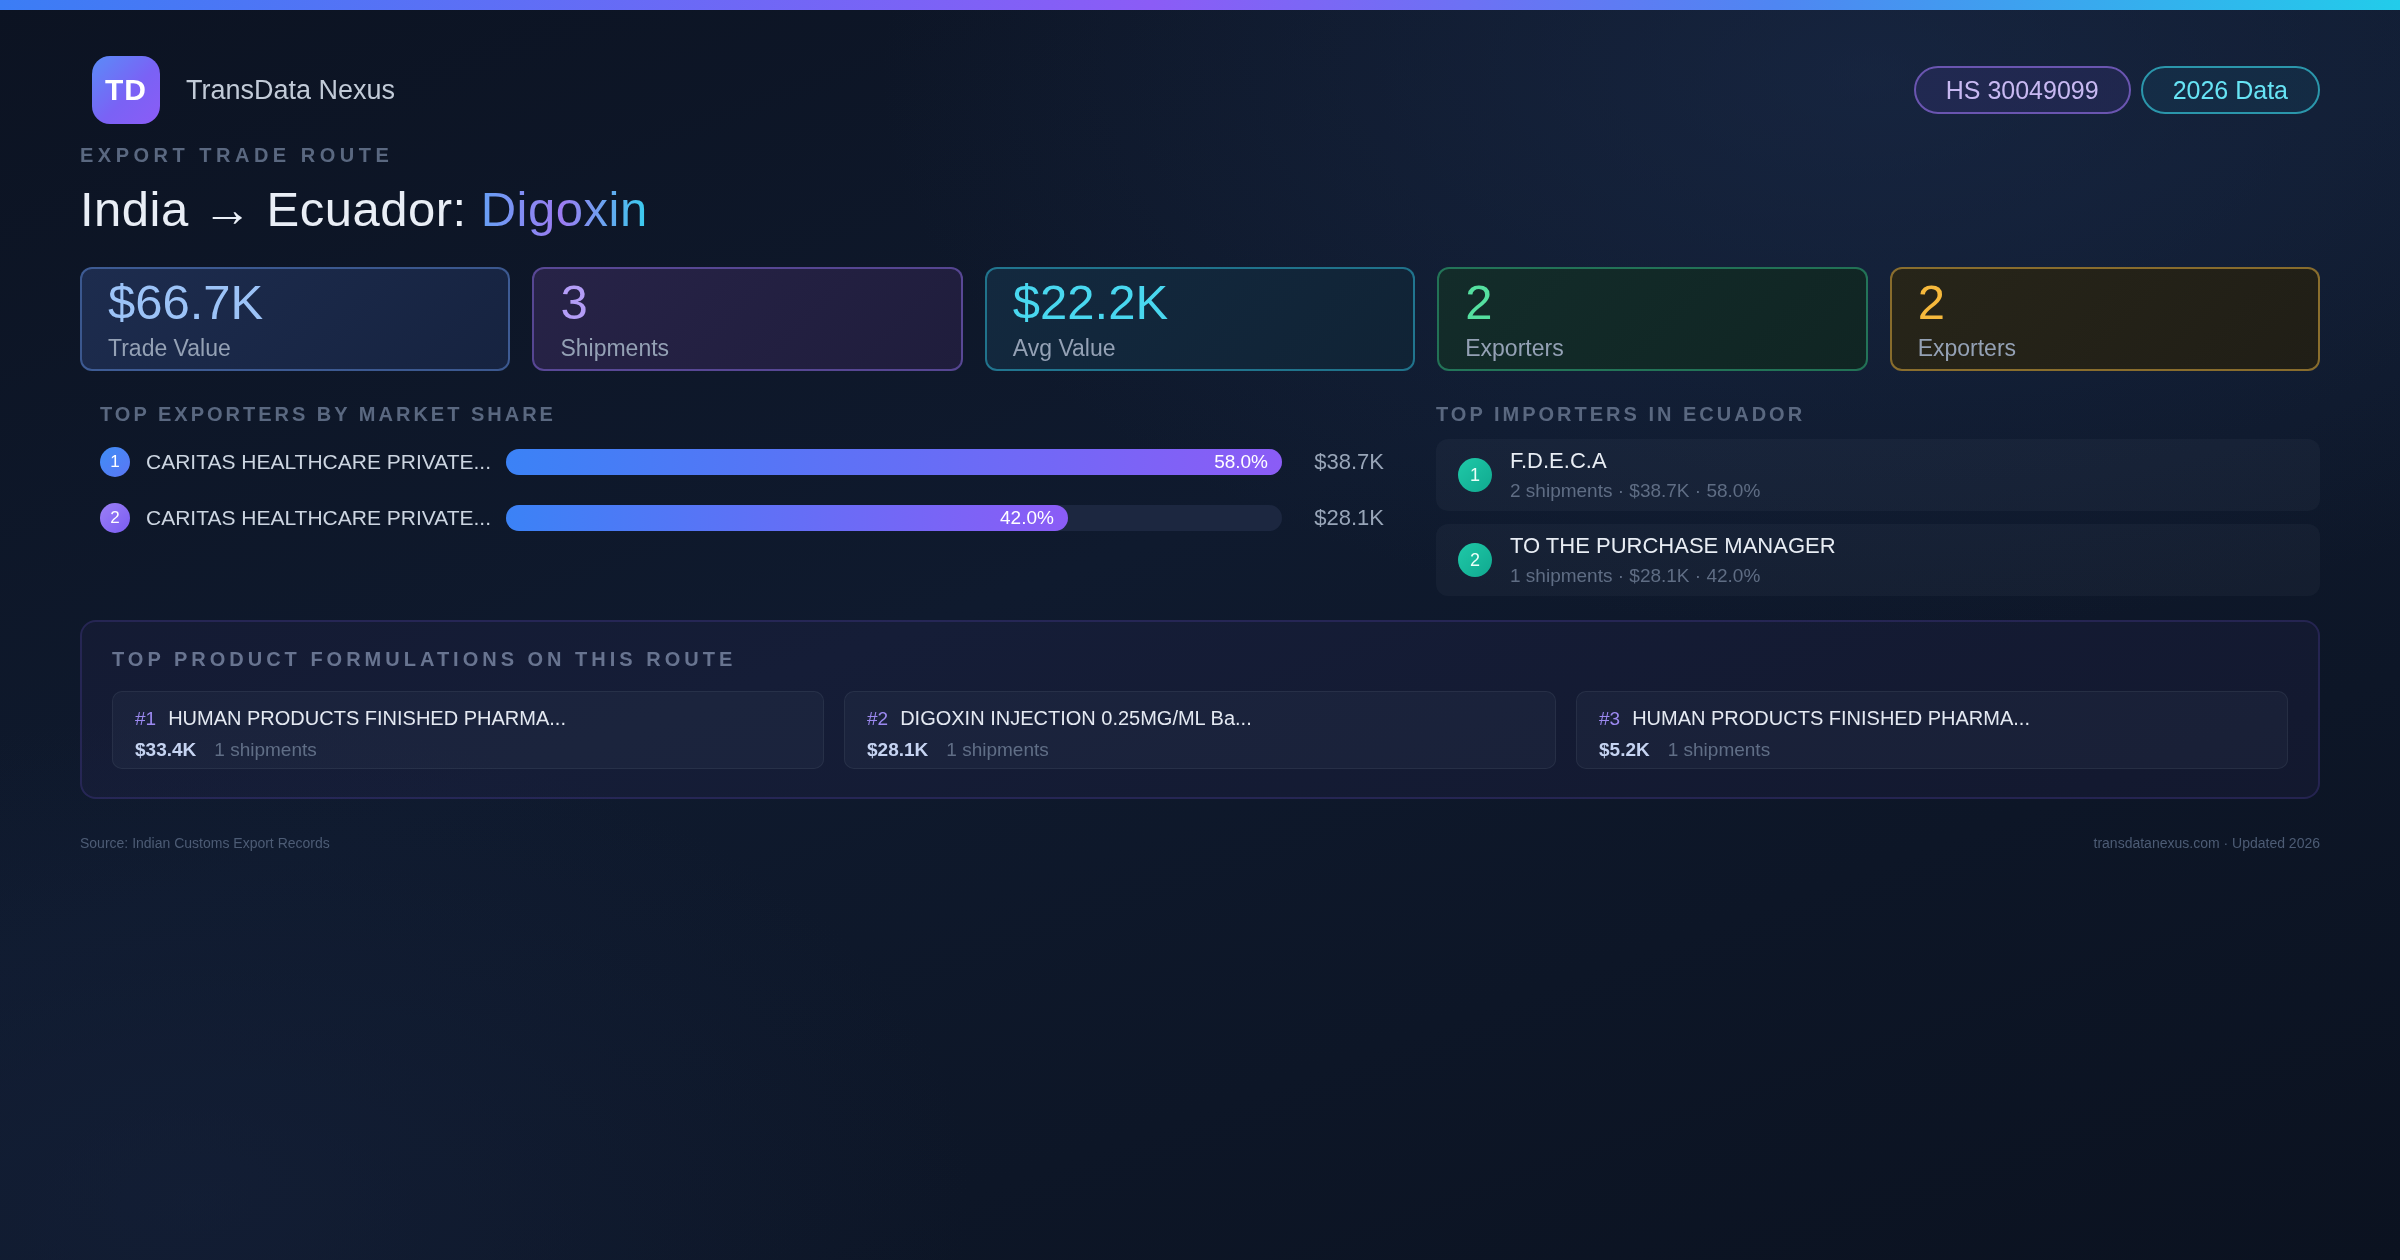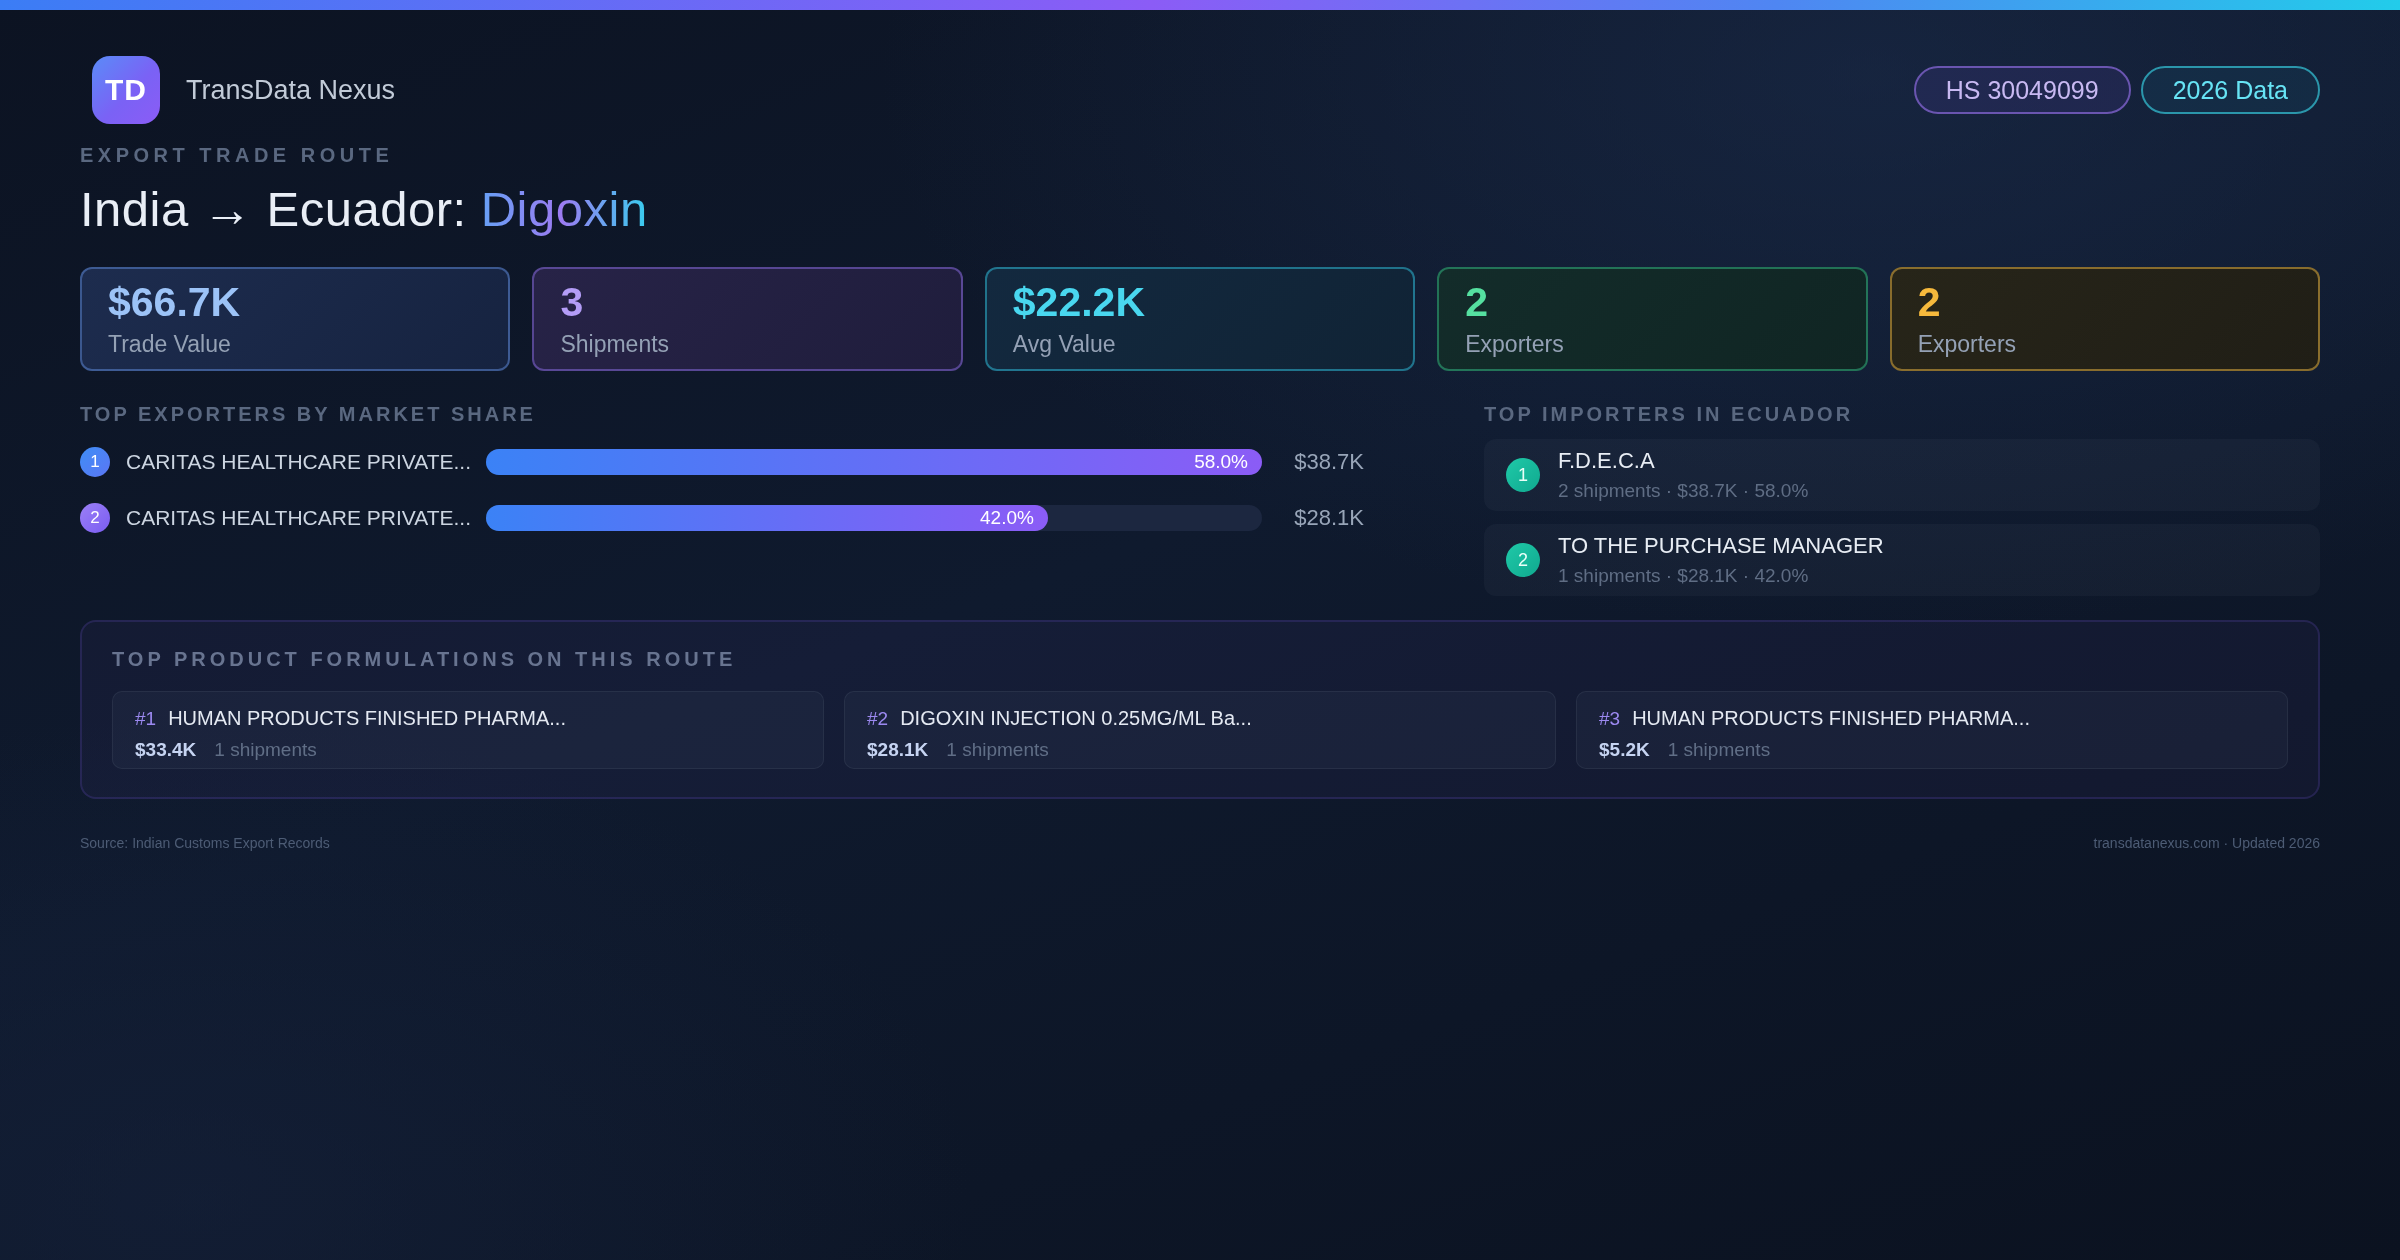--- a/index.html
+++ b/index.html
@@ -33,35 +33,35 @@
   .hero{margin-top:20px;}
   .eyebrow{font-size:20px;letter-spacing:4.5px;color:#5a6880;font-weight:600;}
   .title{margin:14px 0 0;font-size:49px;font-weight:500;color:#e9eef6;letter-spacing:0.5px;}
   .title .hl{background:linear-gradient(90deg,#66a0f5 0%,#9c7bf2 48%,#38cdee 100%);
     -webkit-background-clip:text;background-clip:text;color:transparent;}
 
   
   .stats{display:flex;gap:22px;margin-top:30px;}
   .stat{flex:1;height:104px;border-radius:12px;border:2px solid;box-sizing:border-box;
     padding:15px 26px;display:flex;flex-direction:column;justify-content:center;}
-  .stat .value{font-size:41px;font-weight:700;line-height:1.1;}
+  .stat .value{font-size:49px;font-weight:400;line-height:1.1;}
   .stat .label{font-size:23px;color:#94a1b5;margin-top:5px;}
   .stat.blue  {background:linear-gradient(135deg,#1d2c4e,#162340);border-color:rgba(96,140,220,0.50);}
   .stat.blue .value{color:#9cc3f7;}
   .stat.purple{background:linear-gradient(135deg,#272347,#1f1d3c);border-color:rgba(140,110,230,0.50);}
   .stat.purple .value{color:#b49df7;}
   .stat.cyan  {background:linear-gradient(135deg,#13293f,#102335);border-color:rgba(46,180,210,0.55);}
   .stat.cyan .value{color:#49d7ef;}
   .stat.green {background:linear-gradient(135deg,#132c2a,#102523);border-color:rgba(52,190,135,0.50);}
   .stat.green .value{color:#55e0a0;}
   .stat.amber {background:linear-gradient(135deg,#272519,#201e16);border-color:rgba(205,160,60,0.60);}
   .stat.amber .value{color:#f6b93c;}
 
   
-  .columns{display:flex;gap:120px;margin-top:32px;}
+  .columns{display:flex;gap:52px;margin-top:32px;margin-left:20px;}
   .col-exporters{width:1284px;flex:none;}
   .col-importers{flex:1;}
   .section-h{font-size:20px;letter-spacing:3px;color:#5a6880;font-weight:600;}
 
   .exp-row{display:flex;align-items:center;height:40px;margin-top:16px;}
   .exp-row:first-of-type{margin-top:24px;}
   .rank{width:30px;height:30px;border-radius:50%;display:grid;place-items:center;
     color:#fff;font-size:17px;flex:none;}
   .rank.r1{background:linear-gradient(135deg,#3f8ef6,#5b76f5);}
   .rank.r2{background:linear-gradient(135deg,#9b80f5,#7a5cf2);}

